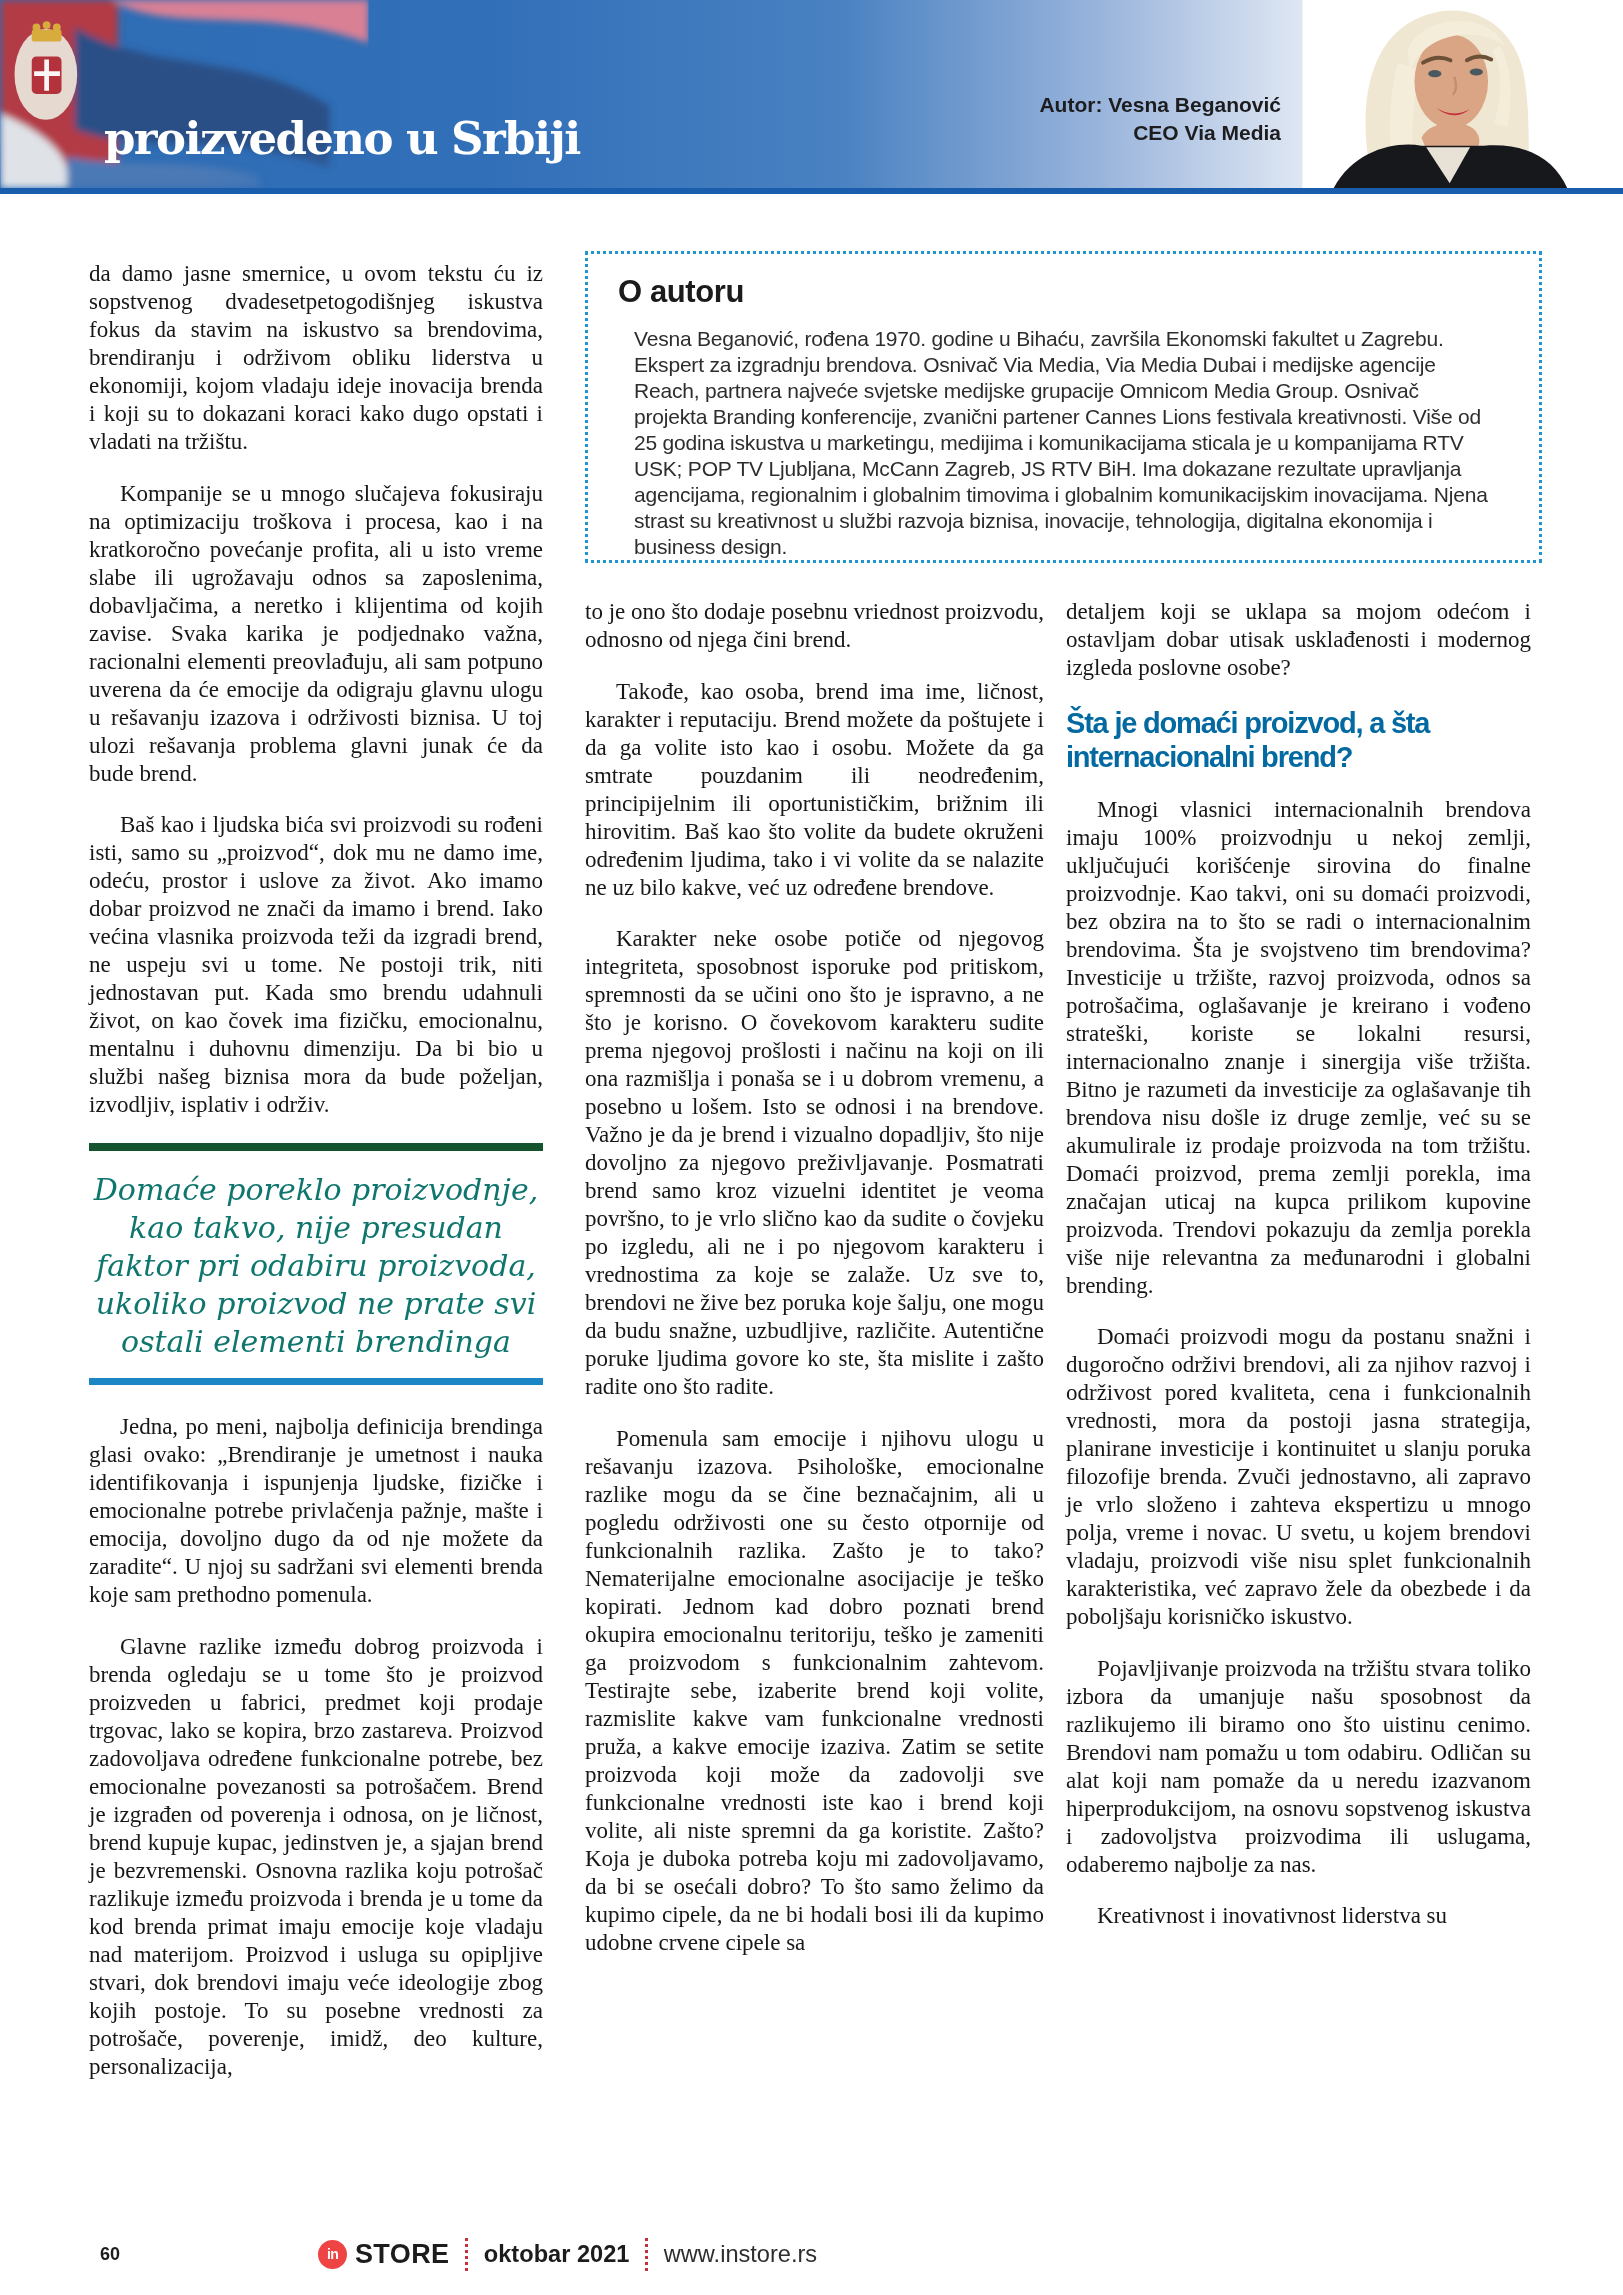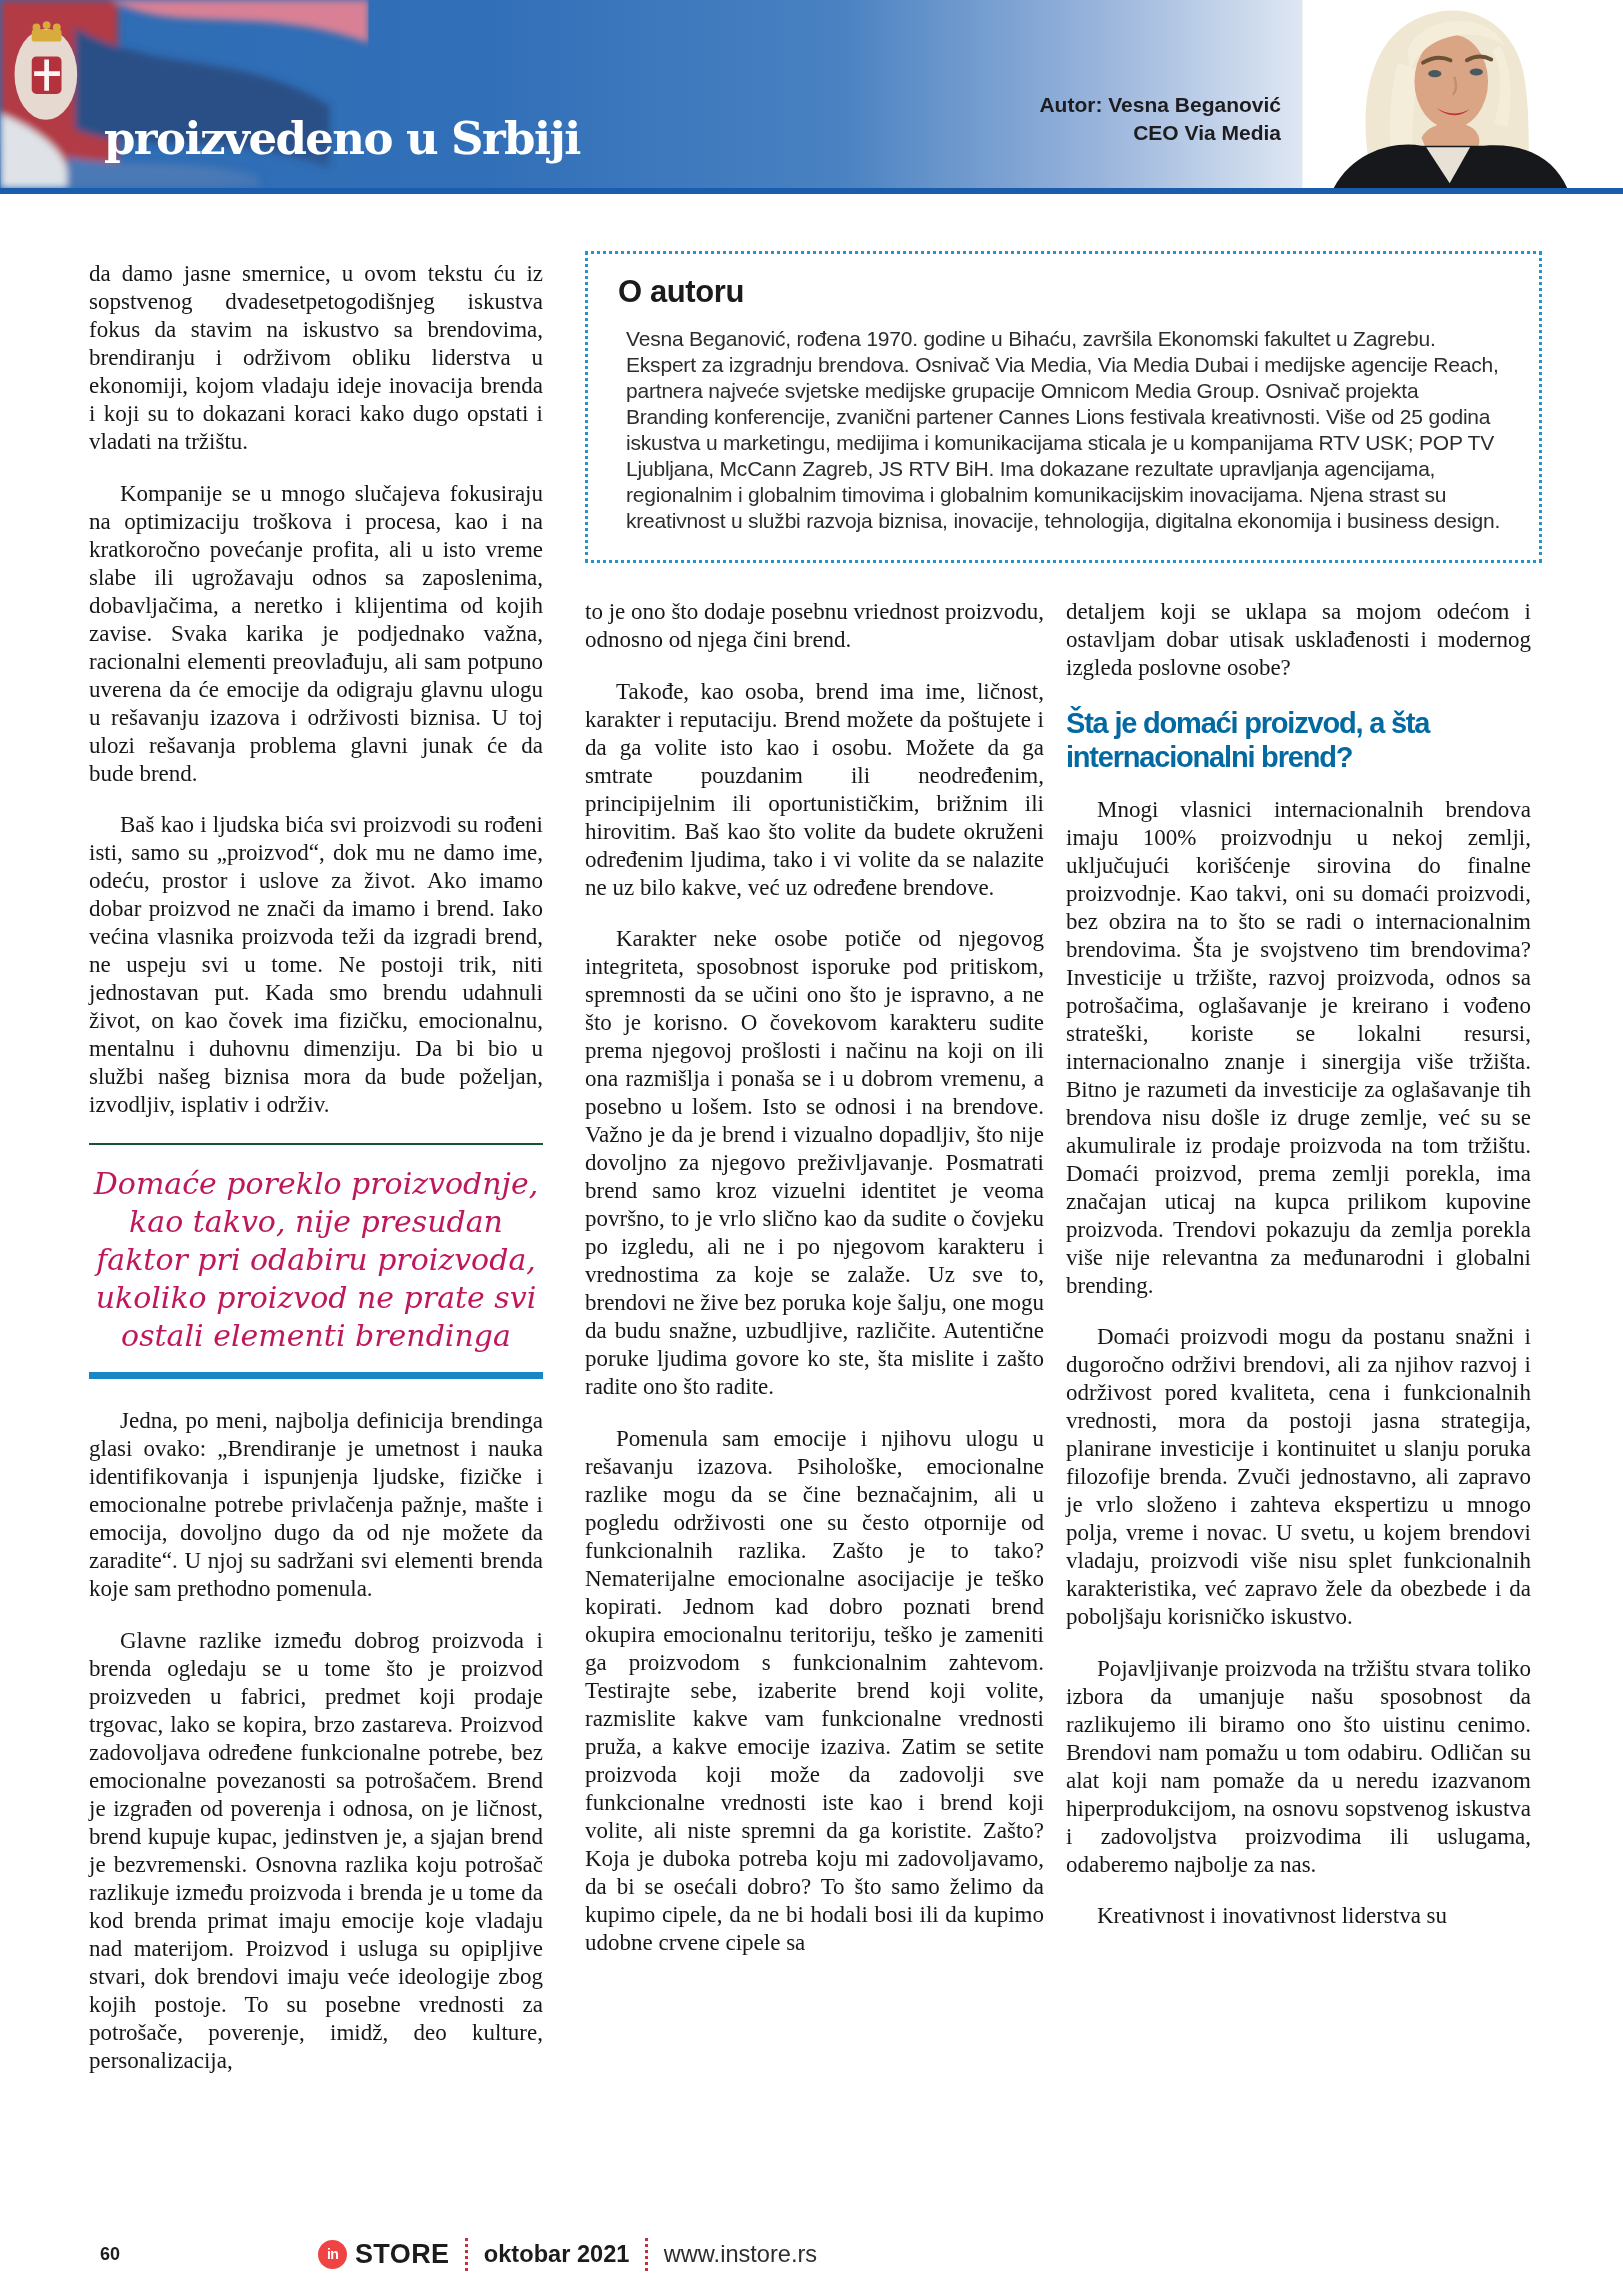--- a/index.html
+++ b/index.html
@@ -16,33 +16,33 @@
   .author-block{position:absolute;right:342px;top:91px;text-align:right;
           font-family:"Liberation Sans",sans-serif;font-weight:bold;font-size:21px;line-height:28px;color:#1d1d1f;}
   .photo-wrap{position:absolute;right:46px;top:0;width:275px;height:188px;}
   .banner-rule{position:absolute;left:0;top:188px;width:1623px;height:6.3px;background:#1a5dac;}
 
   
   .about{position:absolute;left:585px;top:251px;width:957px;height:312px;box-sizing:border-box;
          border:3.9px dotted #2095d0;padding:20.4px 30px 15.7px 30px;
          font-family:"Liberation Sans",sans-serif;color:#2d2d2d;}
   .about-title{margin:0 0 15.7px 0;font-size:31px;letter-spacing:-0.4px;color:#1b1b1b;font-weight:bold;}
-  .about-body{margin:8px;font-size:21px;line-height:26px;letter-spacing:-0.2px;}
+  .about-body{margin:16px;font-size:21px;line-height:26px;letter-spacing:-0.2px;}
 
   
   .col{position:absolute;font-size:23px;line-height:28px;text-align:justify;color:#171717;}
   .col p{margin:0 0 23.6px 0;}
   .col p.ind{text-indent:31px;}
   .col1{left:89px;top:260px;width:454px;}
   .col2{left:585px;top:598px;width:459px;}
   .col3{left:1066px;top:598px;width:465px;}
 
-  .pullquote{box-sizing:border-box;border-top:2px solid #14532d;border-bottom:7px solid #1a86c4;
+  .pullquote{box-sizing:border-box;border-top:8px solid #14532d;border-bottom:7px solid #1a86c4;
          margin:6.3px 0 28px 0;padding:20.4px 4.7px 17.3px 4.7px;text-align:center;
-         font-family:"DejaVu Serif",serif;font-style:italic;font-size:30px;line-height:38px;color:#be185d;}
+         font-family:"DejaVu Serif",serif;font-style:italic;font-size:30px;line-height:38px;color:#0f766e;}
 
   .subhead{font-family:"Liberation Sans",sans-serif;font-weight:bold;font-size:29px;line-height:34px;
          letter-spacing:-1.2px;color:#0369a1;margin:6.3px 0 22px 0;text-align:left;}
 
   
   .footer{position:absolute;left:89px;top:2235px;width:1446px;height:38px;display:flex;align-items:center;
          font-family:"Liberation Sans",sans-serif;color:#1c1c1c;}
   .page-num{font-size:18px;font-weight:bold;margin-left:11px;}
   .logo-group{margin-left:198px;display:flex;align-items:center;}
   .logo-circle{width:29px;height:29px;border-radius:50%;background:#ef4444;color:#fff;

